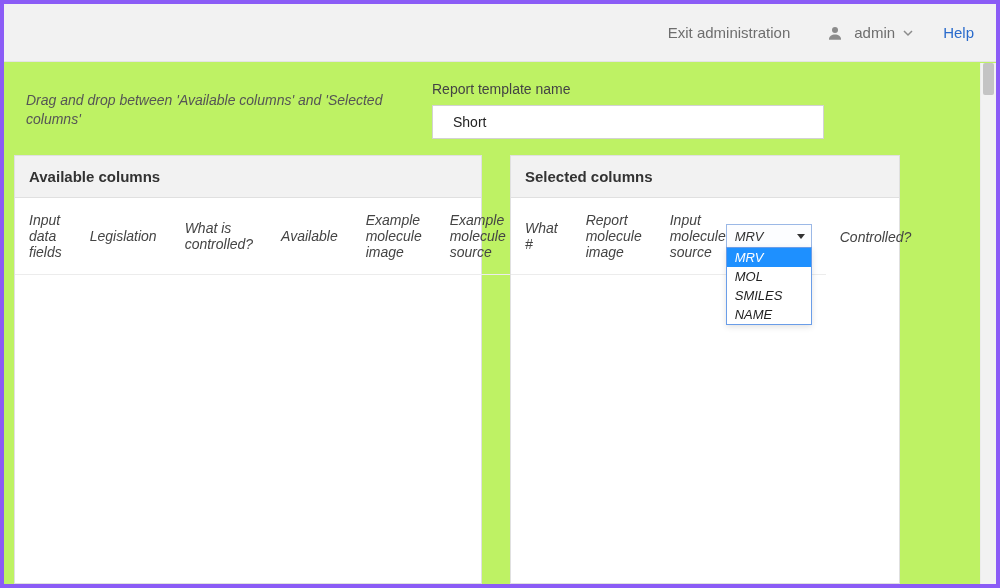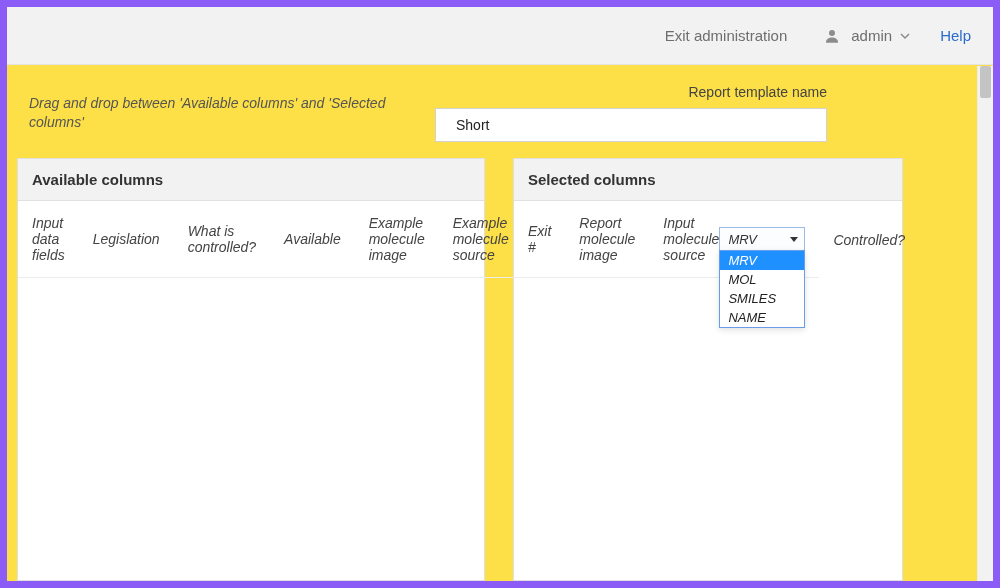--- a/index.html
+++ b/index.html
@@ -5,23 +5,23 @@
   * { box-sizing: border-box; }
   html, body { margin: 0; padding: 0; }
   body {
     font-family: Arial, Helvetica, sans-serif;
     background: #fff;
     color: #333;
   }
   .outer {
     width: 1000px;
     height: 588px;
-    border: 7px solid #8b5cf6;
+    border: 4px solid #8b5cf6;
     position: relative;
-    background: #fde047;
+    background: #bef264;
     overflow: hidden;
   }
   .topbar {
     height: 58px;
     background: #f2f2f2;
     border-bottom: 1px solid #e4e4e4;
     display: flex;
     align-items: center;
     justify-content: flex-end;
     padding-right: 22px;
@@ -83,21 +83,20 @@
   }
   .report-name-block {
     position: absolute;
     left: 428px;
     top: 18px;
   }
   .report-name-label {
     font-size: 14px;
     color: #444;
     margin-bottom: 8px;
-    text-align: right;
   }
   .report-name-input {
     width: 392px;
     height: 34px;
     border: 1px solid #d2d2d2;
     padding: 0 20px;
     font-size: 14px;
     color: #222;
     outline: none;
   }
@@ -255,21 +254,21 @@
             <div class="row">
               <span class="row-label">CAS #</span>
             </div>
           </div>
       </div>
 
       <div class="panel selected">
         <div class="panel-header">Selected columns</div>
         <div class="panel-list" id="selected-list">
             <div class="row">
-              <span class="row-label">Exit #</span>
+              <span class="row-label">What #</span>
             </div>
             <div class="row">
               <span class="row-label">Report molecule image</span>
             </div>
             <div class="row">
               <span class="row-label">Input molecule source</span>
               <div class="select-wrap">
                 <div class="select-box">
                   <span>MRV</span>
                   <span class="tri"></span>

